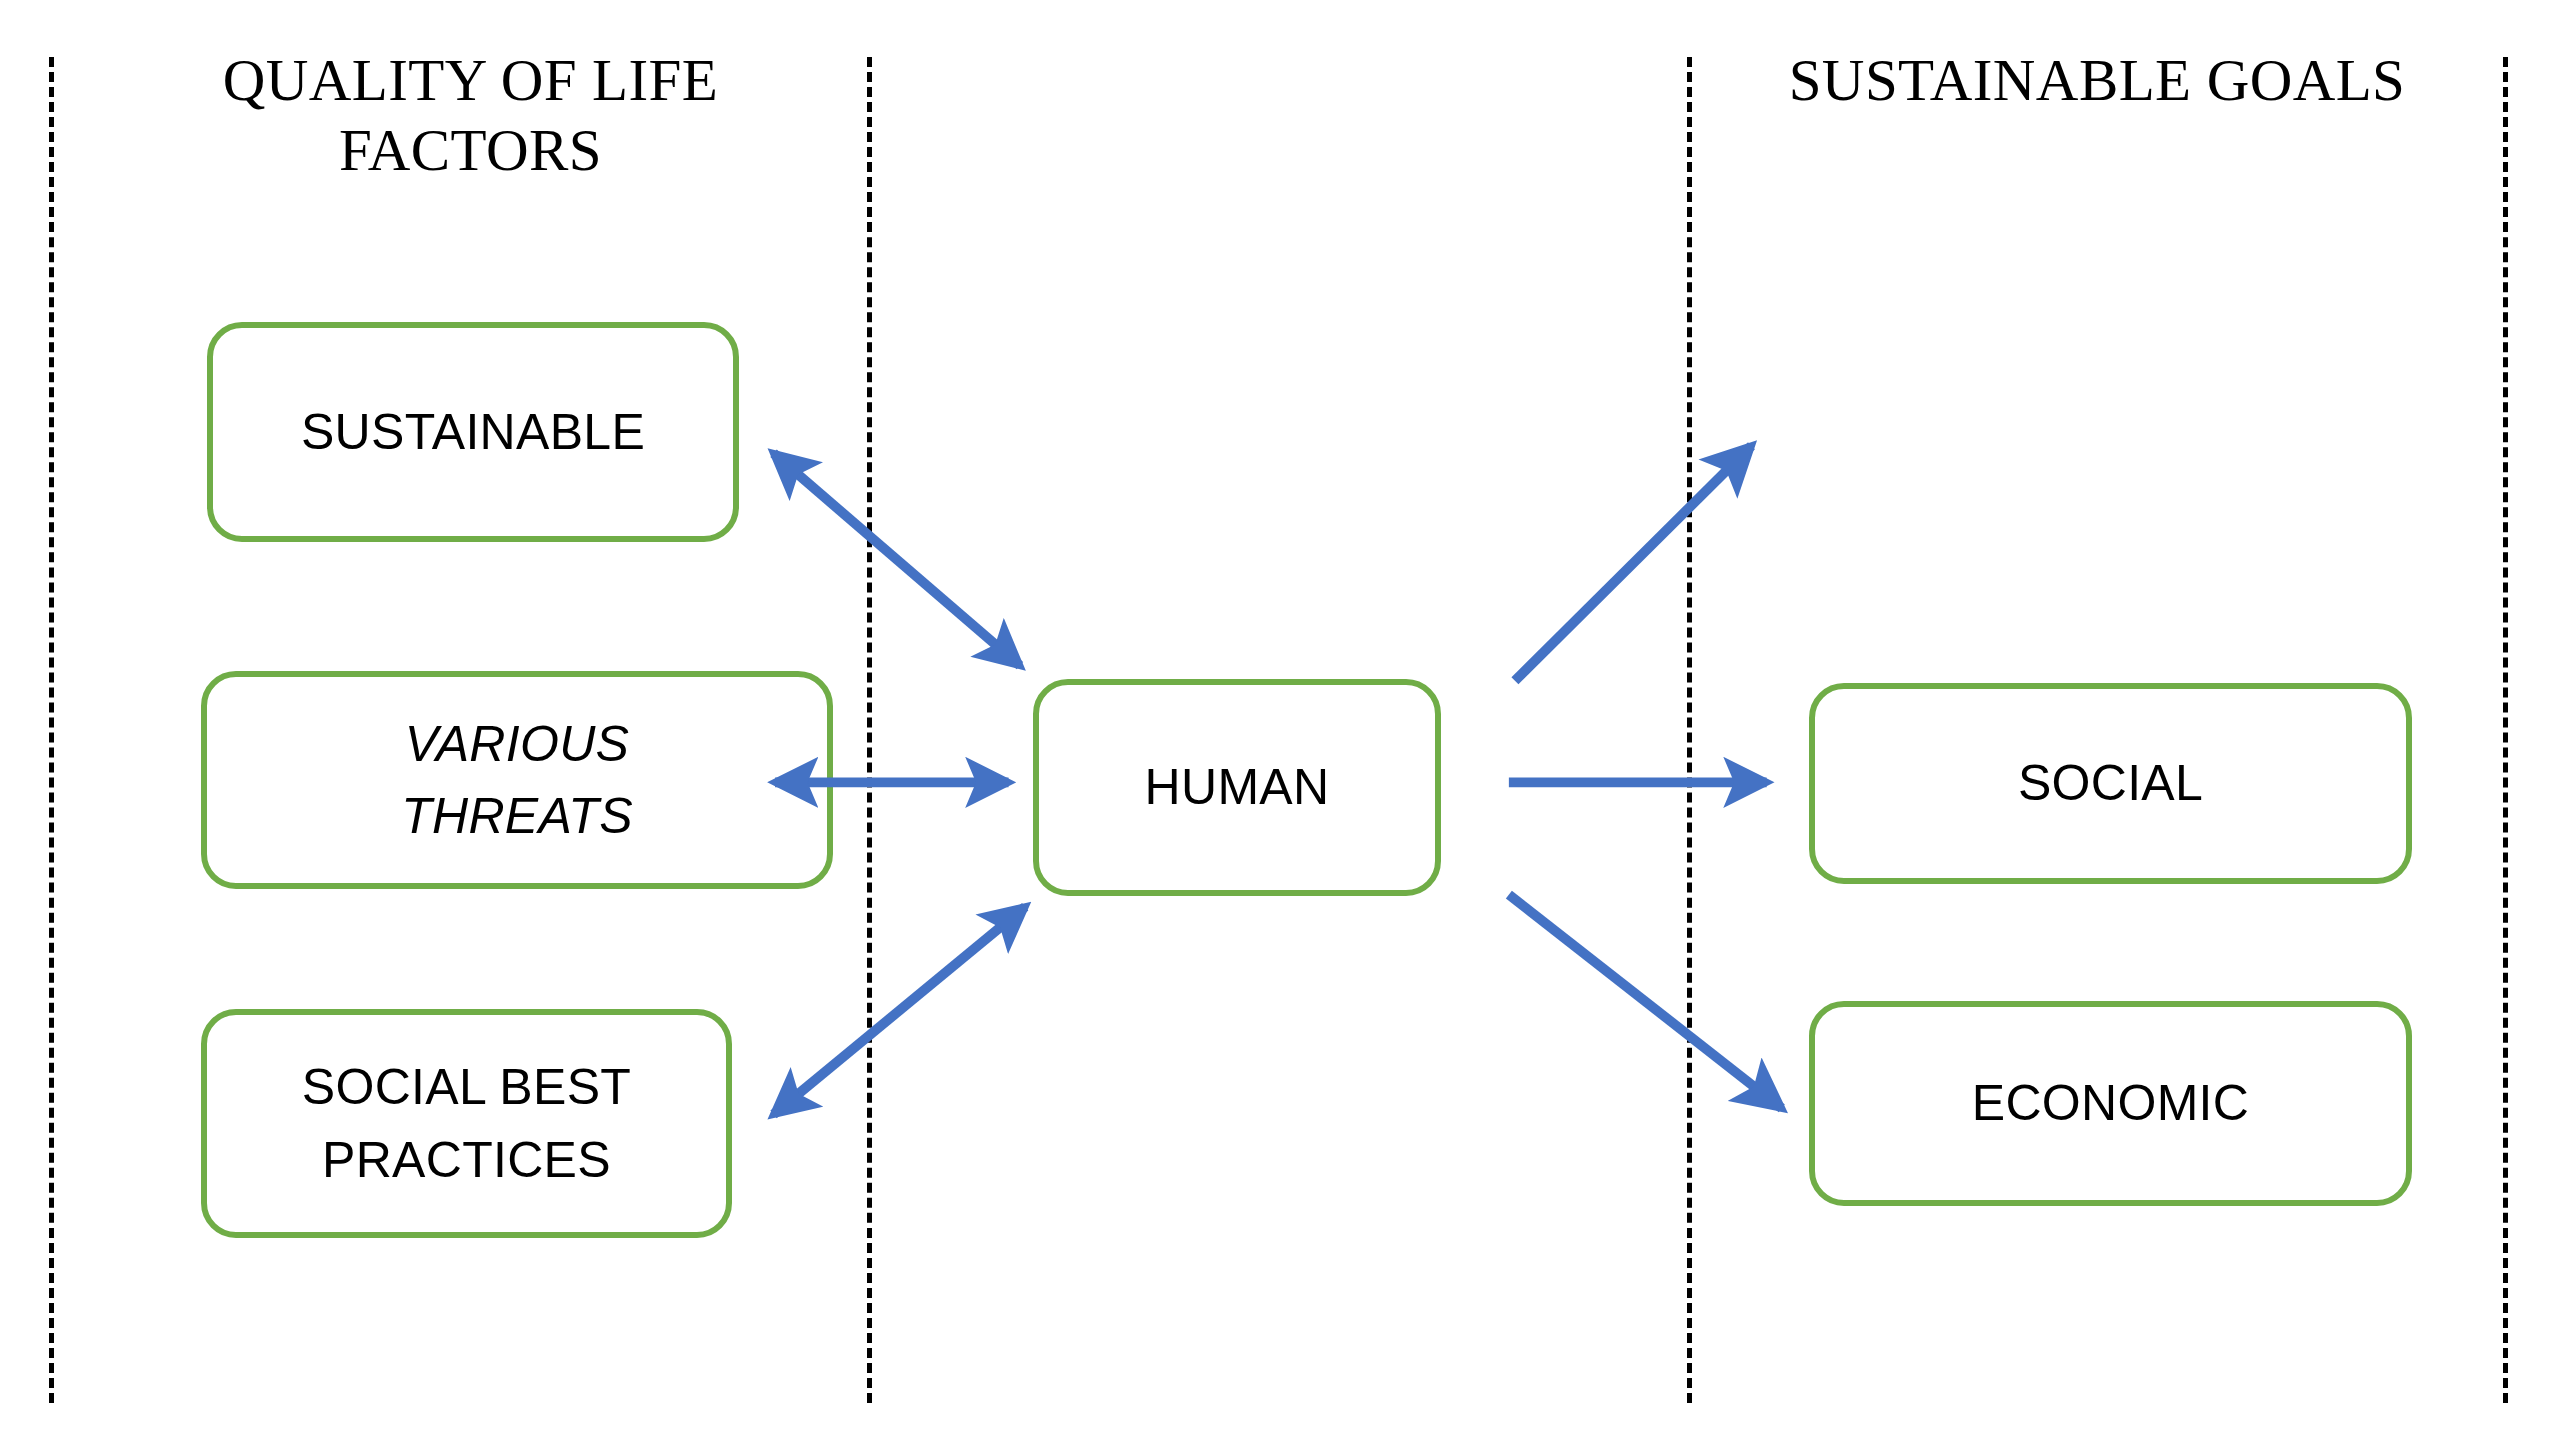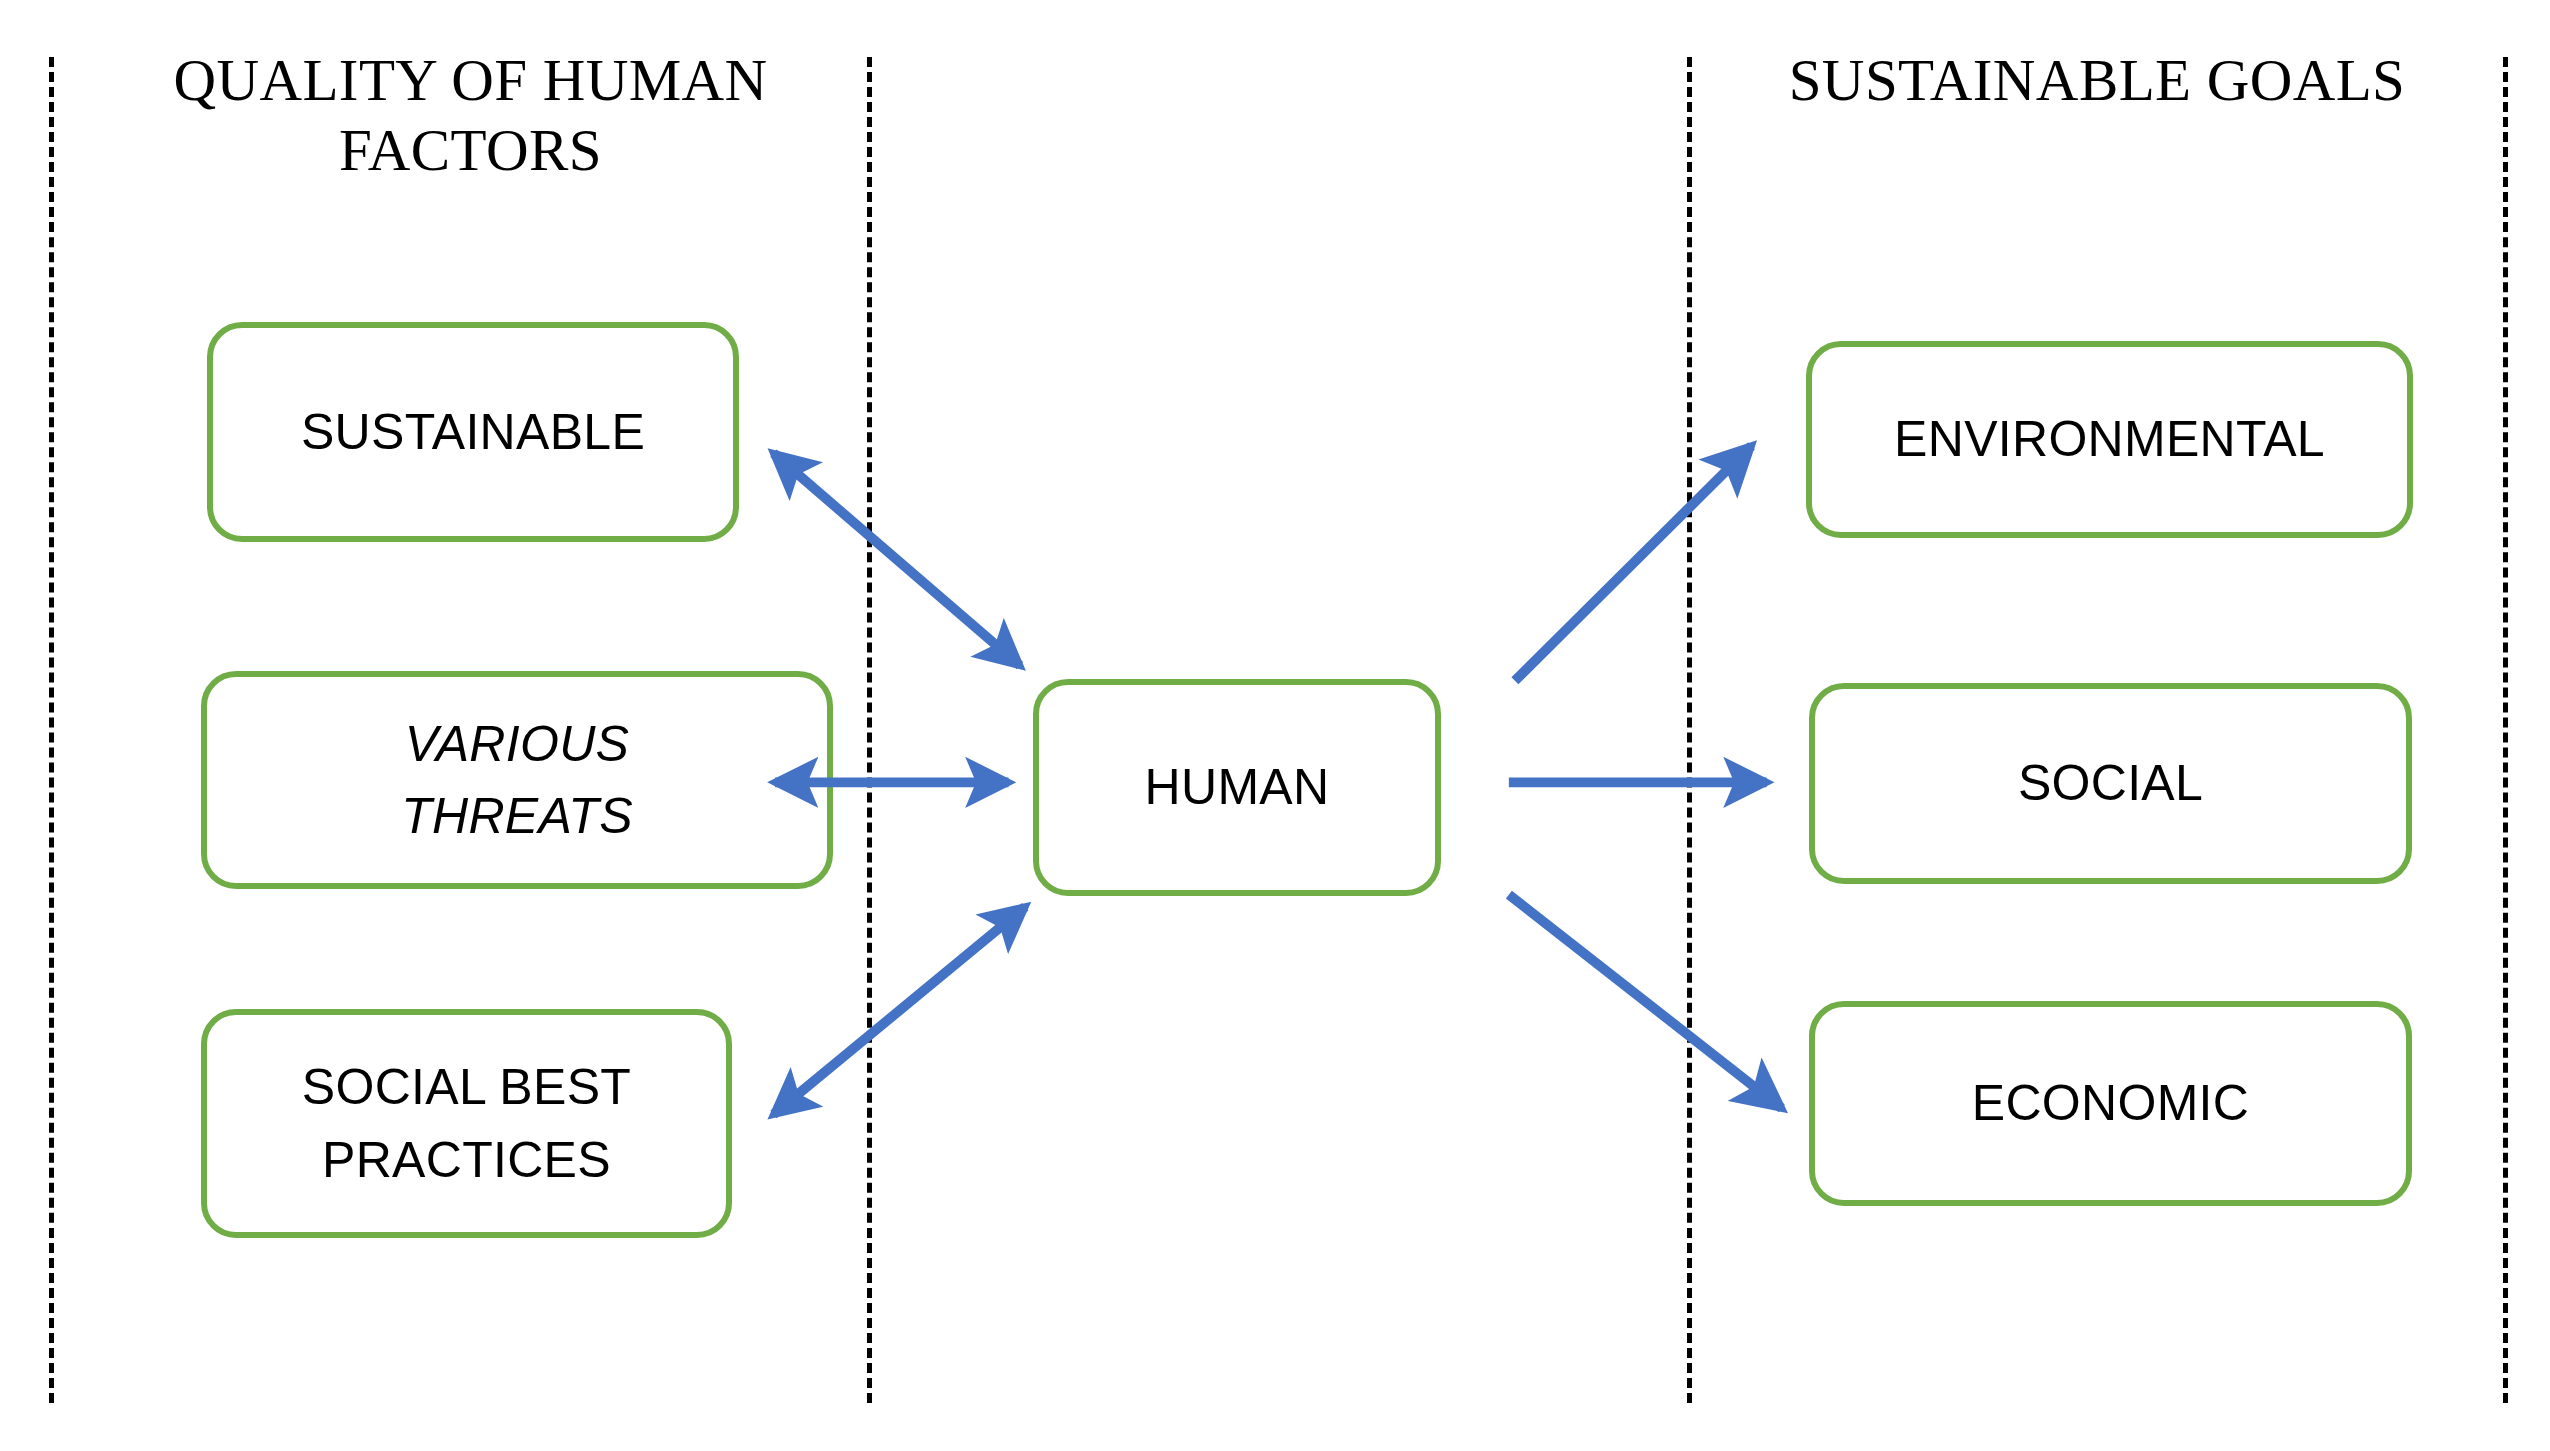--- a/index.html
+++ b/index.html
@@ -73,36 +73,35 @@
 </head>
 <body>
 
 <div id="stage">
 
   <div class="divider" style="left:49px;"></div>
   <div class="divider" style="left:867px;"></div>
   <div class="divider" style="left:1687px;"></div>
   <div class="divider" style="left:2503px;"></div>
 
-  <div class="col-header" style="left:137px; top:46px; width:667px;">QUALITY OF HUMAN
+  <div class="col-header" style="left:137px; top:46px; width:667px;">QUALITY OF LIFE
 FACTORS</div>
 
   <div class="col-header" style="left:1737px; top:46px; width:720px;">SUSTAINABLE GOALS</div>
 
   <div class="node" style="left:207px; top:322px; width:532px; height:220px;">SUSTAINABLE</div>
 
   <div class="node" style="left:201px; top:671px; width:632px; height:218px;font-style:italic;">VARIOUS
 THREATS</div>
 
   <div class="node" style="left:201px; top:1009px; width:531px; height:229px;">SOCIAL BEST
 PRACTICES</div>
 
   <div class="node" style="left:1033px; top:679px; width:408px; height:217px;">HUMAN</div>
 
-  <div class="node" style="left:1806px; top:341px; width:607px; height:197px;">ENVIRONMENTAL</div>
 
   <div class="node" style="left:1809px; top:683px; width:603px; height:201px;">SOCIAL</div>
 
   <div class="node" style="left:1809px; top:1001px; width:603px; height:205px;">ECONOMIC</div>
 
   <svg id="arrows" viewBox="0 0 3363 1914">
     <defs>
       <marker id="head-end" markerWidth="5.2" markerHeight="5.2" refX="4.4" refY="2.6" orient="auto" markerUnits="strokeWidth">
         <path d="M0,0 L5.2,2.6 L0,5.2 L1.1,2.6 z" fill="#4472C4"></path>
       </marker>

